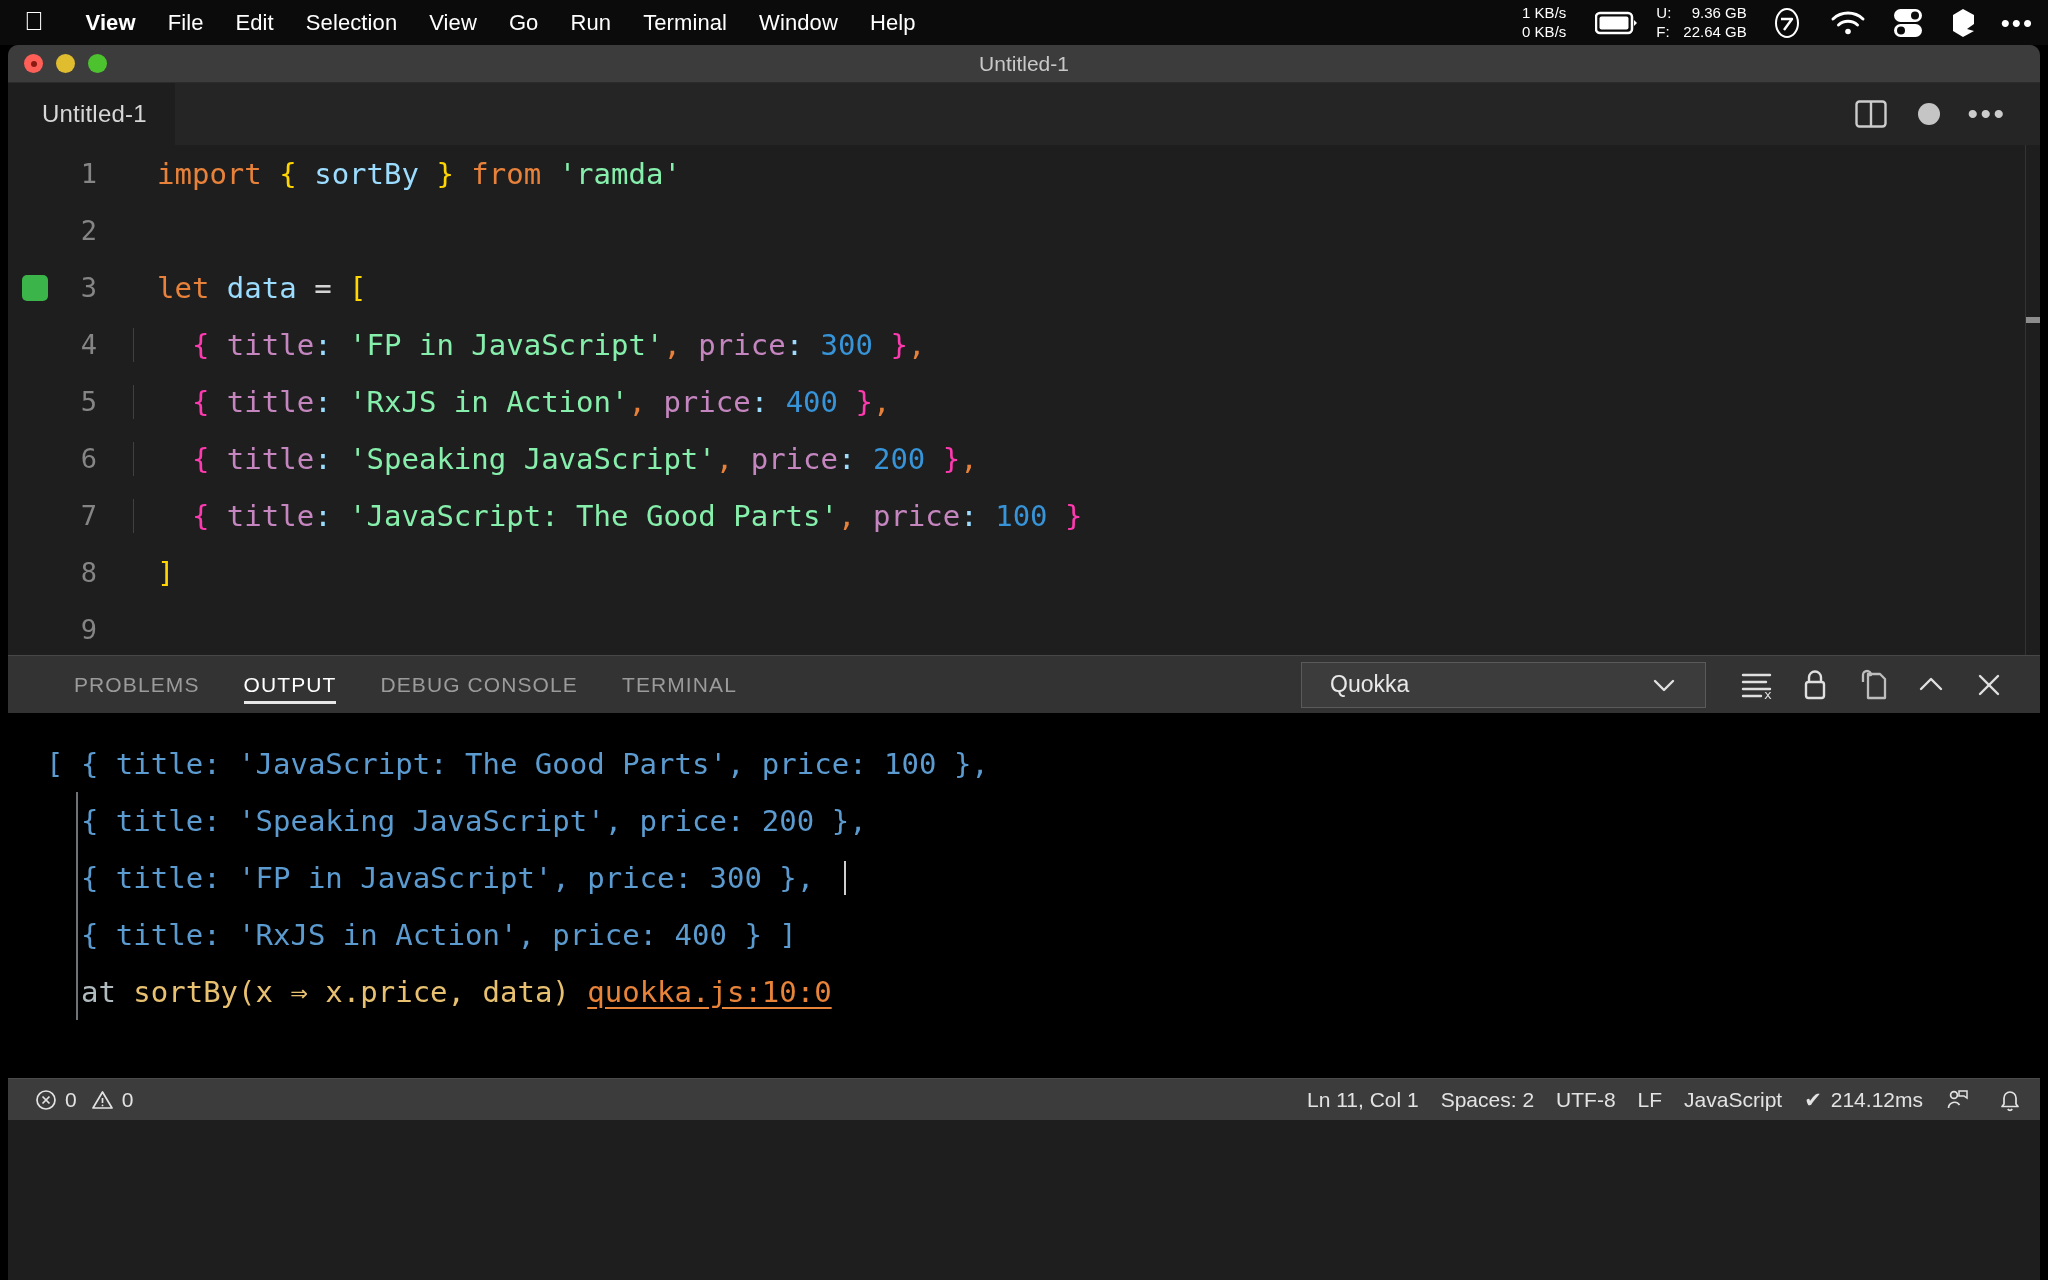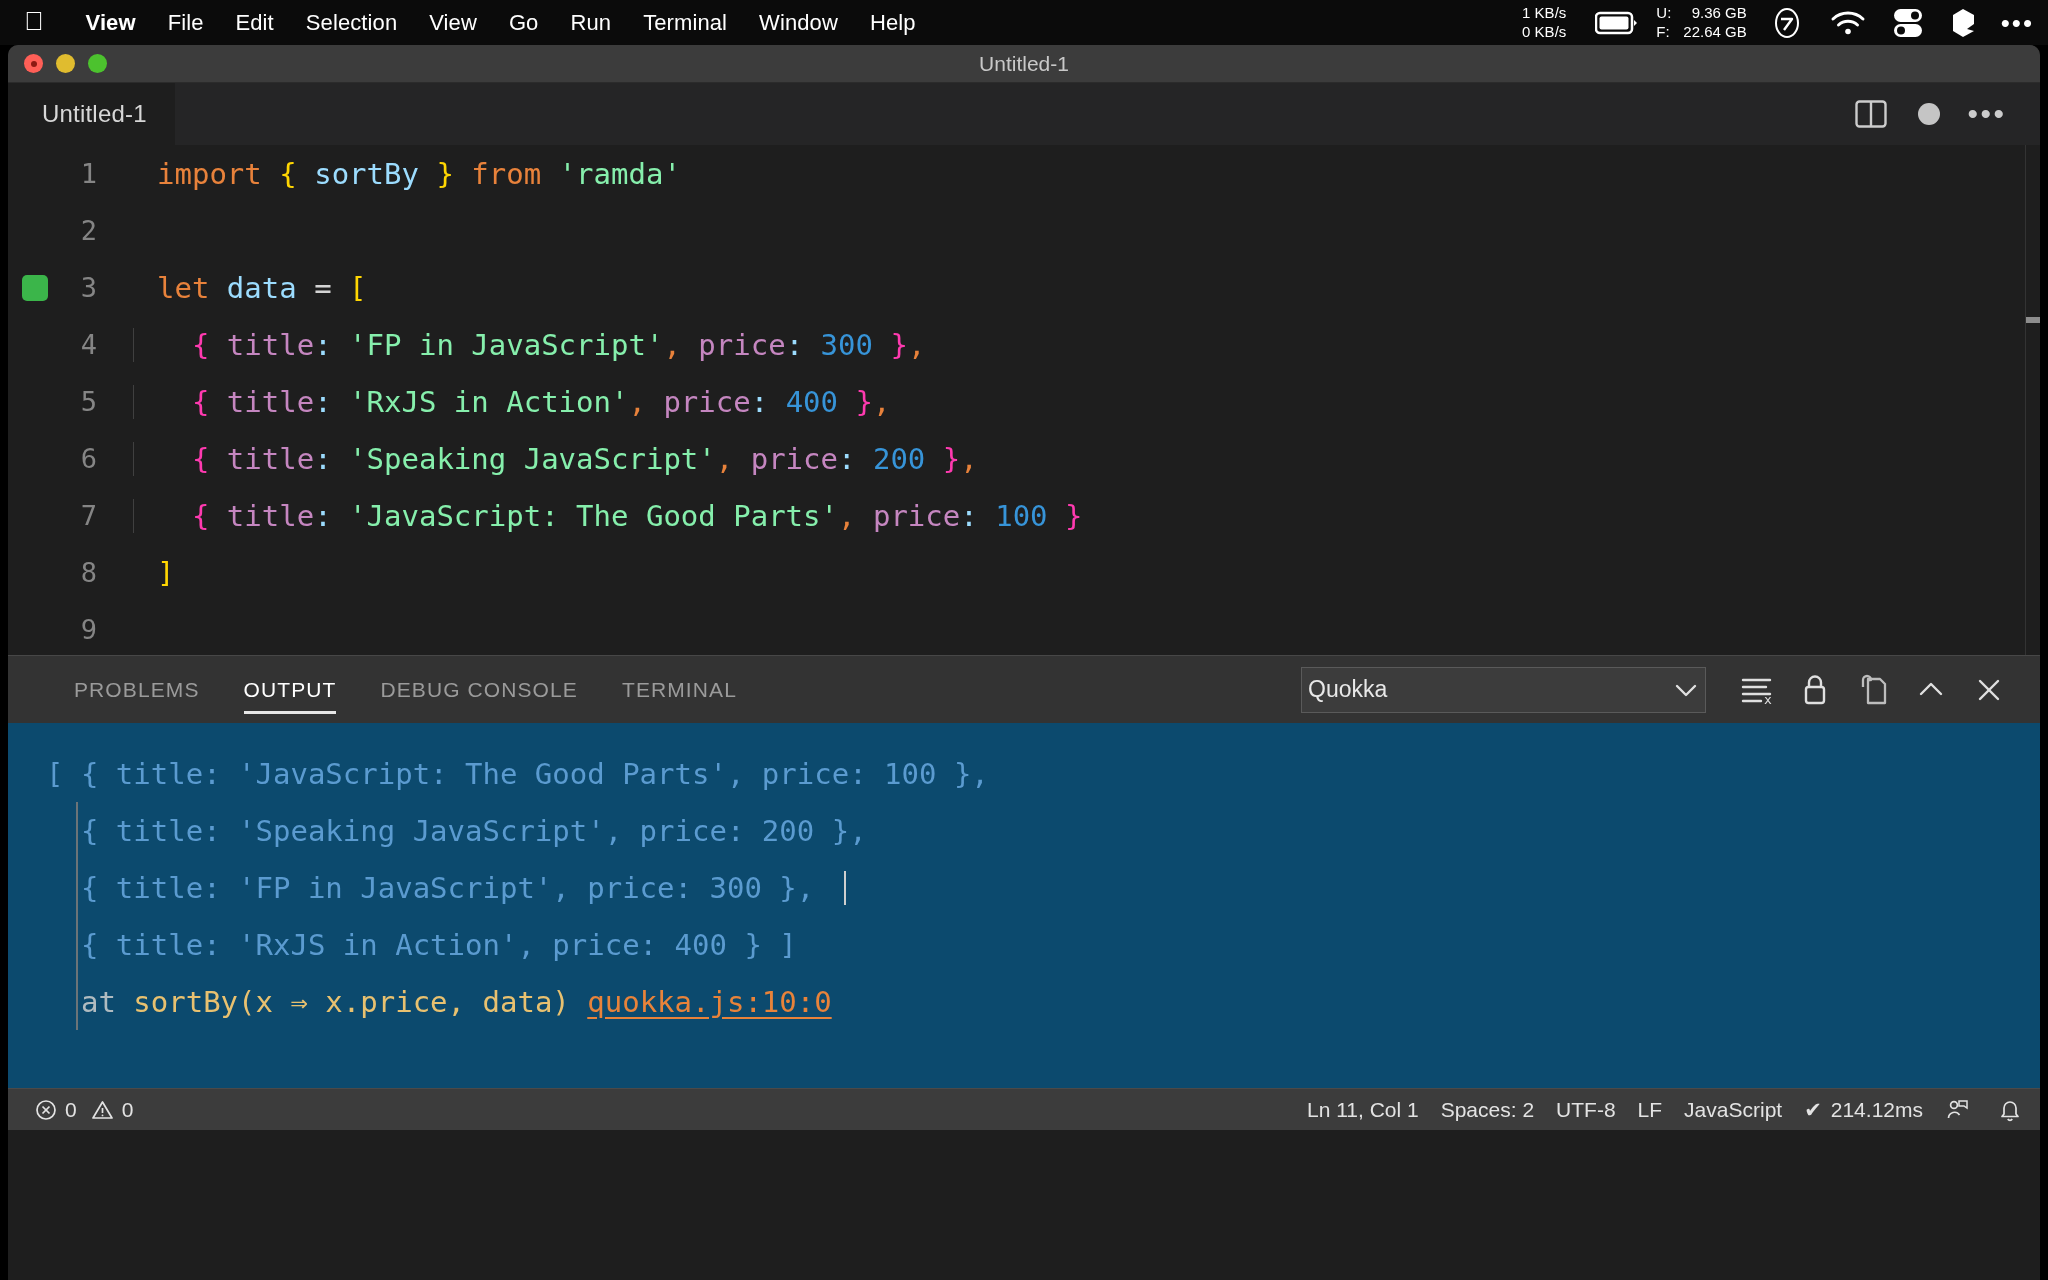--- a/index.html
+++ b/index.html
@@ -82,43 +82,43 @@
   .t-num     { color:#3794d8; }
   .t-op      { color:#d4d4d4; }           
 
   .editor-vscroll{ position:absolute; right:0; top:0; width:14px; height:100%; }
   .editor-vscroll .ruler-line{ position:absolute; left:0; right:0; top:172px; height:6px; background:#8d8d8d; }
   .editor-vsep{ position:absolute; right:14px; top:0; bottom:0; width:1px; background:#333333; }
 
   
   .panel{ background:#1e1e1e; }
   .panel-header{
-    height:68px; background:#333333; display:flex; align-items:center;
+    height:58px; background:#333333; display:flex; align-items:center;
     border-top:1px solid #474747;
   }
   .panel-tabs{ display:flex; align-items:center; margin-left:44px; height:100%; }
   .panel-tab{
     position:relative; height:100%; display:flex; align-items:center;
     padding:0 22px; color:#9b9b9b; font-size:21px; letter-spacing:1.1px;
   }
   .panel-tab.active{ color:#ffffff; }
   .panel-tab.active::after{
     content:""; position:absolute; left:22px; right:22px; bottom:9px; height:3px; background:#e7e7e7;
   }
   .panel-actions{ margin-left:auto; display:flex; align-items:center; padding-right:22px; }
   .select-box{
     width:405px; height:46px; border:1px solid #5a5a5a; background:#3c3c3c;
-    display:flex; align-items:center; padding:0 6px; color:#e8e8e8; font-size:23px;
+    display:flex; align-items:center; padding:0 28px; color:#e8e8e8; font-size:23px;
     margin-right:22px;
   }
   .select-box .sel-val{ flex:1; }
   .pa-btn{ width:58px; height:58px; display:flex; align-items:center; justify-content:center; }
 
   .panel-body{
-    height:365px; background:#0c4a6e; padding:22px 4px 0 0; overflow:hidden;
+    height:365px; background:#000000; padding:22px 4px 0 0; overflow:hidden;
     font-family:"DejaVu Sans Mono","Liberation Mono",monospace;
   }
   .out-line{ height:57px; display:flex; align-items:center; font-size:29px; white-space:pre; padding-left:38px; position:relative; }
   .out-guide{ position:absolute; left:68px; top:0; bottom:0; width:2px; background:#6c7478; }
   .o-blue{ color:#5b9bd0; }
   .o-gray{ color:#b0bbc0; }
   .o-gold{ color:#e8c170; }
   .o-link{ color:#e8833a; text-decoration:underline; text-underline-offset:5px; }
   .caret{ display:inline-block; width:2px; height:34px; background:#cfcfcf; vertical-align:-6px; margin-left:12px; }
 

